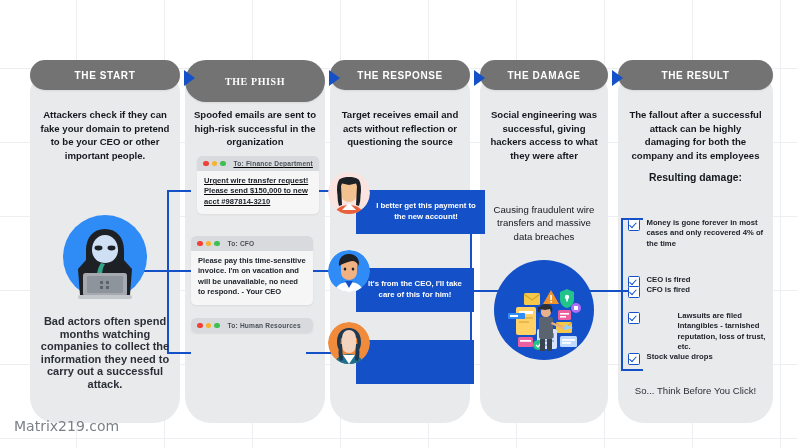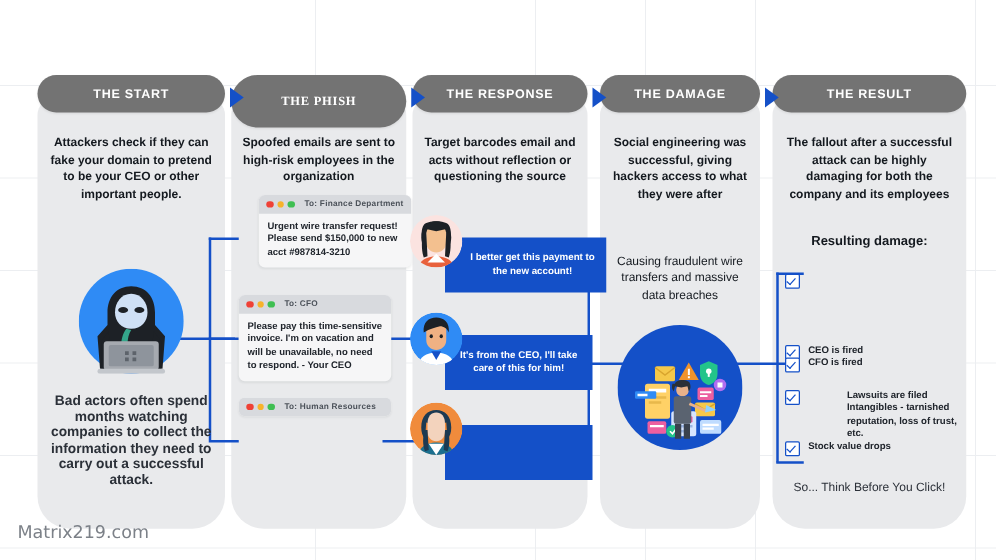--- a/index.html
+++ b/index.html
@@ -177,23 +177,23 @@
     </div>
     <div class="footnote" style="top:255px;line-height:12.6px;">Bad actors often spend months watching companies to collect the information they need to carry out a successful attack.</div>
   </div>
   <div class="arrow" style="left:184px;"></div>
 
   <div class="col" style="left:185px;width:140px;">
     <div class="card" style="width:140px;height:345px;"></div>
     <div class="pill" style="width:140px;height:42px;font-family:Liberation Serif, serif;">
       <span>THE PHISH</span>
     </div>
-    <div class="blurb" style="top:48px;">Spoofed emails are sent to high-risk employees in the organization</div>
-
-    <div class="mail" style="left:22px;top:96px;width:122px;">
+    <div class="blurb" style="top:48px;">Spoofed emails are sent to high-risk successful in the organization</div>
+
+    <div class="mail" style="left:12px;top:96px;width:122px;text-decoration:underline;">
       <div class="mail-bar">
         <span class="dot r"></span>
         <span class="dot y"></span>
         <span class="dot g"></span>
         <span class="mail-to">To: Finance Department</span>
       </div>
       <div class="mail-body">Urgent wire transfer request! Please send $150,000 to new acct #987814-3210</div>
     </div>
 
     <div class="mail" style="left:6px;top:176px;width:122px;">
@@ -215,21 +215,21 @@
       </div>
     </div>
   </div>
   <div class="arrow" style="left:329px;"></div>
 
   <div class="col" style="left:330px;width:140px;">
     <div class="card" style="width:140px;height:345px;"></div>
     <div class="pill" style="width:140px;height:30px;">
       <span>THE RESPONSE</span>
     </div>
-    <div class="blurb" style="top:48px;">Target barcodes email and acts without reflection or questioning the source</div>
+    <div class="blurb" style="top:48px;">Target receives email and acts without reflection or questioning the source</div>
 
     <div class="avatar" style="left:-2px;top:112px;width:42px;height:42px;">
       <svg viewBox="0 0 42 42" width="42" height="42">
         <circle cx="21" cy="21" r="21" fill="#fbe3e0"></circle>
         <path d="M21 33c-8 0-14 4-14 9h28c0-5-6-9-14-9z" fill="#e8613c"></path>
         <path d="M14 38h14l-7-7z" fill="#fff"></path>
         <path d="M9 18c0-8 5-13 12-13s12 5 12 13c0 3-1 6-2 8l-2-12-8 2-8-2-2 12c-1-2-2-5-2-8z" fill="#1d2126"></path>
         <path d="M13 16c0-6 4-9 8-9s8 3 8 9v6c0 5-4 8-8 8s-8-3-8-8z" fill="#f3c08f"></path>
         <path d="M11 8c3-4 17-4 20 0 2 3 2 8 1 11l-2-8-9 2-9-2-2 8c-1-3-1-8 1-11z" fill="#1d2126"></path>
         <path d="M11 14c-2 6-2 14 0 20l3-1-1-19zM31 14c2 6 2 14 0 20l-3-1 1-19z" fill="#1d2126"></path>
@@ -326,24 +326,25 @@
     </div>
   </div>
   <div class="arrow" style="left:612px;"></div>
 
   <div class="col" style="left:618px;width:155px;">
     <div class="card" style="width:155px;height:345px;"></div>
     <div class="pill" style="width:155px;height:30px;">
       <span>THE RESULT</span>
     </div>
     <div class="blurb" style="top:48px;">The fallout after a successful attack can be highly damaging for both the company and its employees</div>
-    <div class="subhead" style="top:112px;margin-top:16px;">Resulting damage:</div>
+    <div class="subhead" style="top:112px;">Resulting damage:</div>
 
     <div class="check-item" style="left:10px;top:158px;width:138px;">
       <span class="cbox"></span>
+      <span class="ctext">Money is gone forever in most cases and only recovered 4% of the time</span>
     </div>
     <div class="check-item" style="left:10px;top:215px;width:138px;">
       <span class="cbox"></span>
       <span class="ctext">CEO is fired</span>
     </div>
     <div class="check-item" style="left:10px;top:225px;width:138px;">
       <span class="cbox"></span>
       <span class="ctext">CFO is fired</span>
     </div>
     <div class="check-item" style="left:10px;top:251px;width:138px;gap:38px;">

